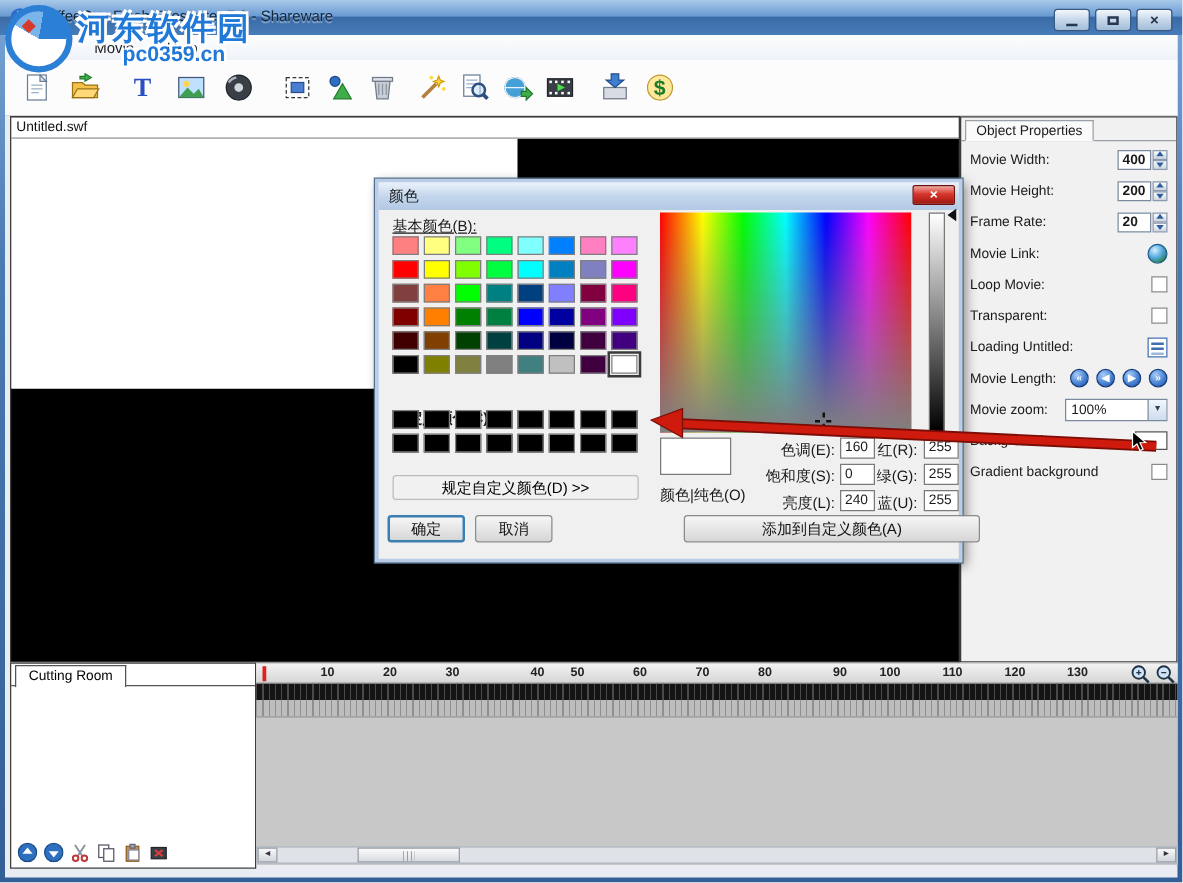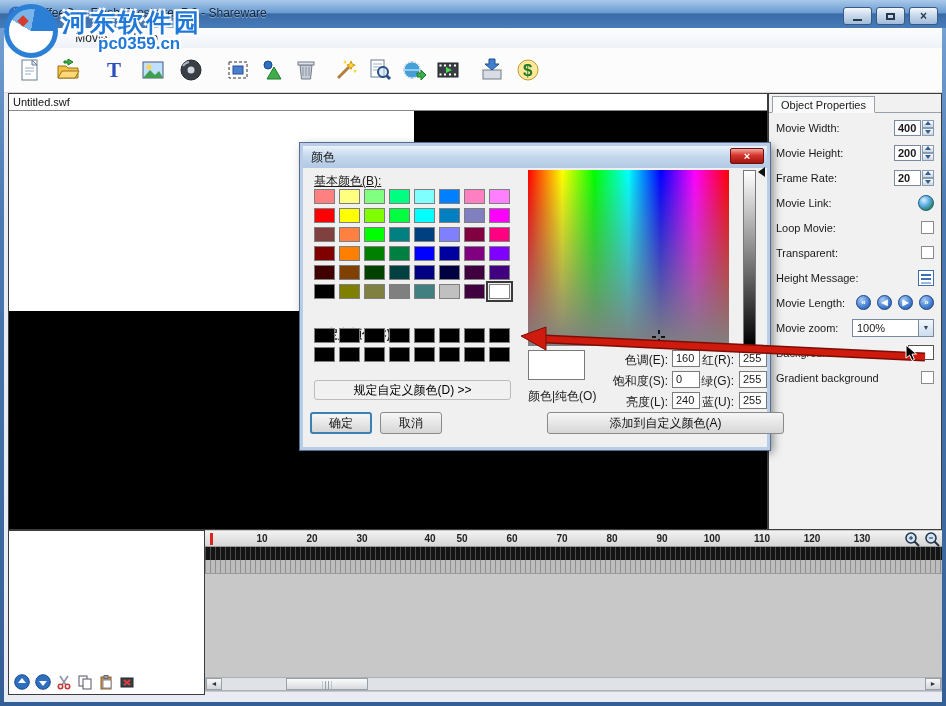--- a/index.html
+++ b/index.html
@@ -332,21 +332,21 @@
         </div>
         <div class="prop-row">
           <span class="p-label">Loop Movie:</span>
           <div class="checkbox"></div>
         </div>
         <div class="prop-row">
           <span class="p-label">Transparent:</span>
           <div class="checkbox"></div>
         </div>
         <div class="prop-row">
-          <span class="p-label">Height Message:</span>
+          <span class="p-label">Loading Untitled:</span>
           <div class="icon16 msg"></div>
         </div>
         <div class="prop-row">
           <span class="p-label">Movie Length:</span>
           <div class="nav-group">
             <span class="nav-btn">«</span>
             <span class="nav-btn">◀</span>
             <span class="nav-btn">▶</span>
             <span class="nav-btn">»</span>
           </div>
@@ -363,20 +363,23 @@
           <div class="bg-swatch"></div>
         </div>
         <div class="prop-row">
           <span class="p-label">Gradient background</span>
           <div class="checkbox"></div>
         </div>
       </div>
   </div>
 
   <div class="cutting">
+    <div class="cut-tabbar">
+      <span class="cut-tab">Cutting Room</span>
+    </div>
     <div class="cut-icons">
       <span class="ci">
         <svg width="16" height="16" viewBox="0 0 16 16">
           <circle cx="8" cy="8" r="7.3" fill="#2f6fc0" stroke="#1a4a8a"></circle>
             <path d="M8 4 l4 5 h-8 z" fill="#fff"></path>
         </svg>
         </span>
       <span class="ci">
         <svg width="16" height="16" viewBox="0 0 16 16">
           <circle cx="8" cy="8" r="7.3" fill="#2f6fc0" stroke="#1a4a8a"></circle>
@@ -430,21 +433,21 @@
         </svg>
         </span>
     <span class="tick-num" style="left: 47px;">10</span>
         <span class="tick-num" style="left: 97px;">20</span>
         <span class="tick-num" style="left: 147px;">30</span>
         <span class="tick-num" style="left: 215px;">40</span>
         <span class="tick-num" style="left: 247px;">50</span>
         <span class="tick-num" style="left: 297px;">60</span>
         <span class="tick-num" style="left: 347px;">70</span>
         <span class="tick-num" style="left: 397px;">80</span>
-        <span class="tick-num" style="left: 447px;">90</span>
+        <span class="tick-num" style="left: 457px;">90</span>
         <span class="tick-num" style="left: 497px;">100</span>
         <span class="tick-num" style="left: 547px;">110</span>
         <span class="tick-num" style="left: 597px;">120</span>
         <span class="tick-num" style="left: 647px;">130</span>
       </div>
     <div class="darkband"></div>
     <div class="cellrow"></div>
     <div class="hscroll">
       <div class="sb-btn left">◄</div>
       <div class="sb-thumb">

